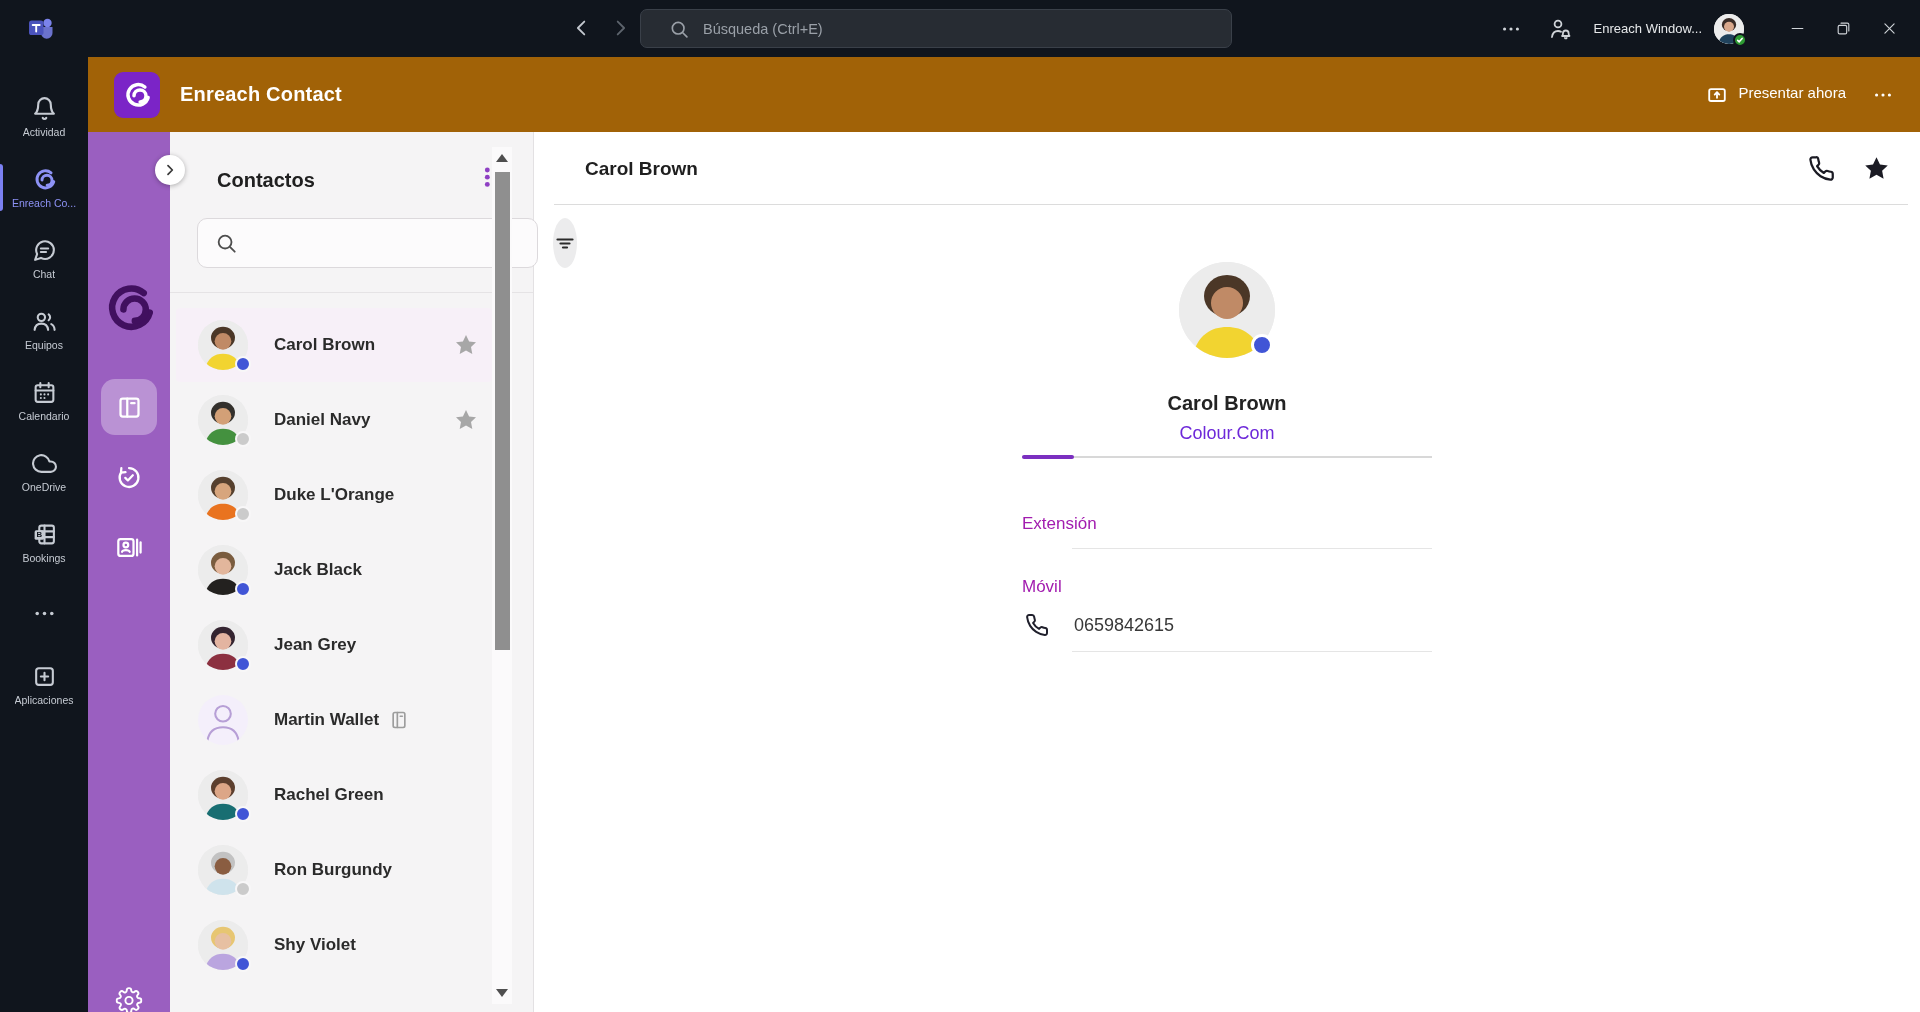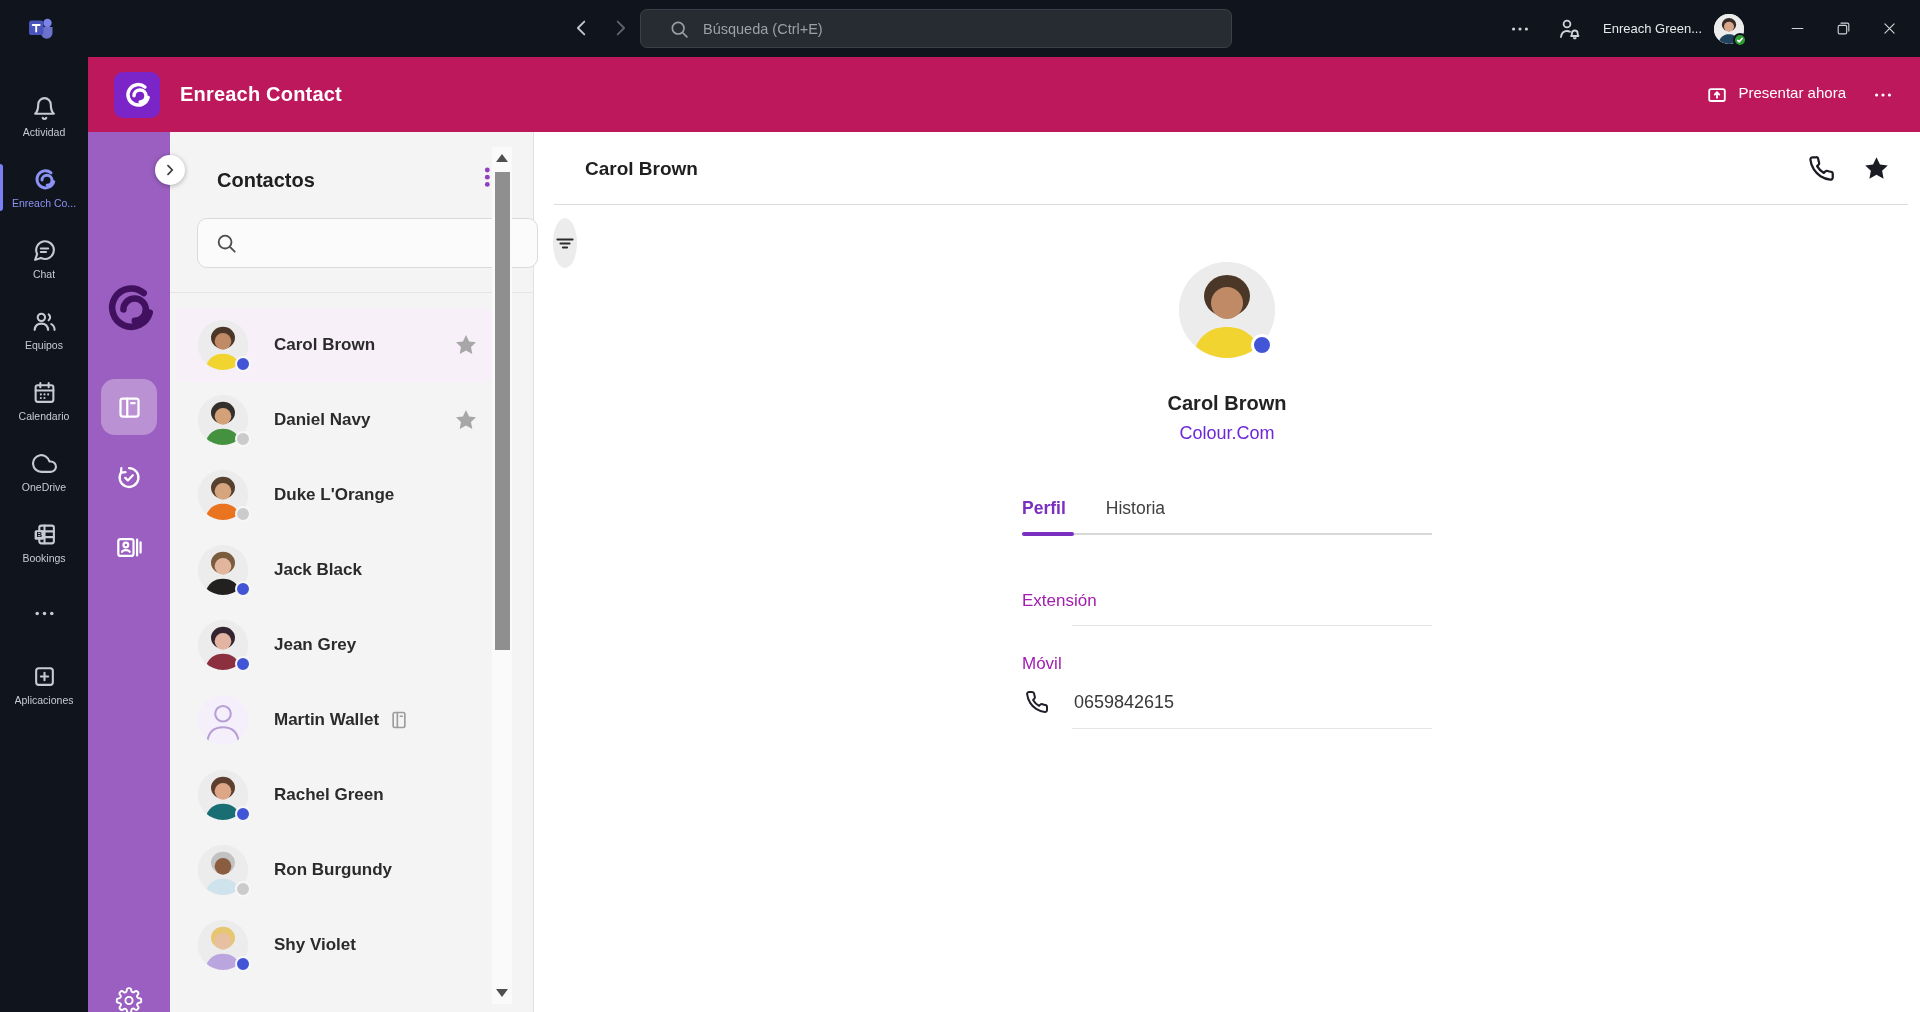--- a/index.html
+++ b/index.html
@@ -38,21 +38,21 @@
   .teams-rail { width:88px; background:#10151d; padding-top:24px; display:flex; flex-direction:column; align-items:center; flex:none; }
   .t-item { position:relative; width:88px; height:71px; display:flex; flex-direction:column;
     align-items:center; justify-content:center; color:#c6cbd3; cursor:pointer; }
   .t-item .icn { width:25px; height:25px; }
   .t-label { font-size:10.5px; margin-top:5px; color:#c6cbd3; max-width:84px; white-space:nowrap; overflow:hidden; }
   .t-item.active, .t-item.active .t-label { color:#8d92f5; }
   .t-accent { position:absolute; left:0; top:12px; bottom:12px; width:3px; background:#7b80f2; border-radius:0 3px 3px 0; }
 
   
   .app-col { flex:1; display:flex; flex-direction:column; }
-  .app-header { height:75px; background:#be185d; display:flex; align-items:center; padding:0 26px; color:#fff; flex:none; }
+  .app-header { height:75px; background:#a16207; display:flex; align-items:center; padding:0 26px; color:#fff; flex:none; }
   .app-logo { width:46px; height:46px; border-radius:9px; background:#7b24c7; display:flex; align-items:center; justify-content:center; }
   .app-logo .icn { width:30px; height:30px; color:#fff; }
   .app-title { font-size:20px; font-weight:700; margin-left:20px; letter-spacing:.2px; }
   .ah-right { margin-left:auto; display:flex; align-items:center; gap:26px; }
   .present-btn { display:flex; align-items:flex-start; gap:10px; font-size:15px; color:#fff; cursor:pointer; }
   .present-btn .icn { width:22px; height:22px; }
   .ah-dots { width:22px; height:22px; color:#fff; cursor:pointer; }
 
   .app-body { flex:1; display:flex; min-height:0; }
 
@@ -172,21 +172,21 @@
           </svg>
         </span>
       <span class="tb-person icn">
           <svg viewBox="0 0 24 24" fill="none" stroke="currentColor" stroke-width="1.8" stroke-linecap="round" stroke-linejoin="round">
             <circle cx="10" cy="7" r="3.4"></circle>
             <path d="M4 20c.5-4 3-6 6-6 1.1 0 2.1.2 3 .8"></path>
             <path d="M17.8 13.5a2.8 2.8 0 0 1 2.8 2.8c0 2 .9 2.7.9 2.7h-7.4s.9-.7.9-2.7a2.8 2.8 0 0 1 2.8-2.8z"></path>
             <path d="M16.9 21a1.1 1.1 0 0 0 1.8 0"></path>
           </svg>
         </span>
-      <span class="tb-account">Enreach Green...</span>
+      <span class="tb-account">Enreach Window...</span>
       <span class="tb-avatar" id="tb-avatar">
           <span class="avatar-circle" style="width:30px;height:30px">
     <svg viewBox="0 0 48 48">
               <rect width="48" height="48" fill="#ececec"></rect>
     <ellipse cx="24" cy="17" rx="11.5" ry="10.5" fill="#3a2d28"></ellipse>
     <circle cx="24" cy="20.5" r="8" fill="#d9a88c"></circle>
     <path d="M6.5 48 C9 36.5 16 32.5 24 32.5 C32 32.5 39 36.5 41.5 48 Z" fill="#20425c"></path>
     </svg>
           </span>
           <span class="badge-green" style="background:#2e9b33">
@@ -617,24 +617,20 @@
                     <rect width="48" height="48" fill="#ececec"></rect>
     <ellipse cx="24" cy="17" rx="11.5" ry="10.5" fill="#4b3727"></ellipse>
     <circle cx="24" cy="20.5" r="8" fill="#c08a66"></circle>
     <path d="M6.5 48 C9 36.5 16 32.5 24 32.5 C32 32.5 39 36.5 41.5 48 Z" fill="#f2d430"></path>
     </svg>
                 </span>
                 <span class="p-dot" style="background:#4155d6"></span>
               </div>
             <div class="d-name">Carol Brown</div>
             <div class="d-company">Colour.Com</div>
-            <div class="tabs" id="detail-tabs">
-                <span class="tab active">Perfil</span>
-                <span class="tab">Historia</span>
-              </div>
             <div class="tab-line">
                 <span class="tab-line-active"></span>
               </div>
             <div class="fields" id="detail-fields">
                 <div>
                   <div class="f-label">Extensión</div>
                   <div class="f-line"></div>
                 </div>
                 <div>
                   <div class="f-label">Móvil</div>

